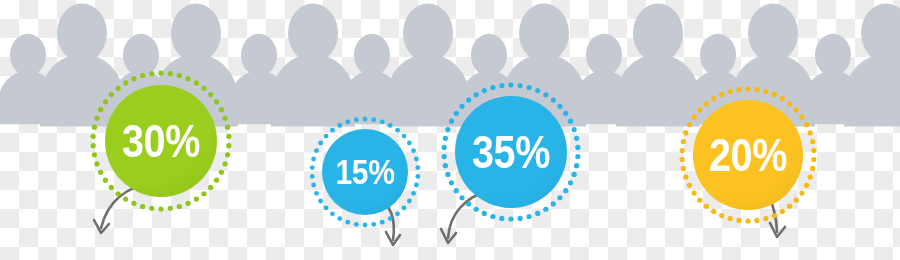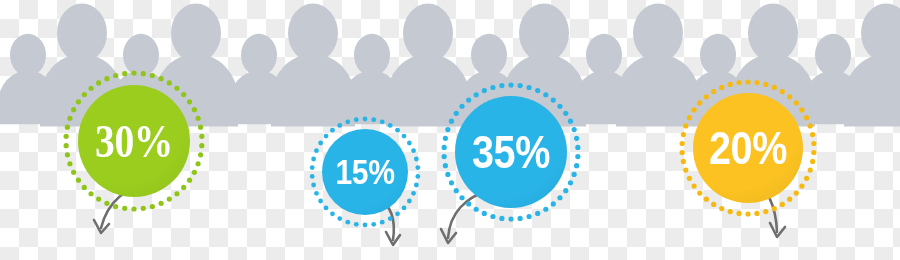--- a/index.html
+++ b/index.html
@@ -128,21 +128,21 @@
         <ellipse cx="833" cy="55" rx="18" ry="21.24"></ellipse>
         <path d="M 803 124.24 L 803 103.53999999999999 A 30 33.12 0 0 1 863 103.53999999999999 L 863 124.24 Z"></path>
       </g>
       <g fill="#c5c9d1">
         <ellipse cx="886" cy="33" rx="25" ry="29.5"></ellipse>
         <path d="M 844 126.5 L 844 98.6 A 42 44.64 0 0 1 928 98.6 L 928 126.5 Z"></path>
       </g>
     </svg>
 
   <div id="badge-layer">
-      <div class="badge-group" style="left: 62px; top: 69px; width: 144px; height: 144px; font-family: Liberation Serif, serif;">
+      <div class="badge-group" style="left: 89px; top: 69px; width: 144px; height: 144px;">
         <svg class="badge-ring" width="144" height="144" viewBox="0 0 144 144">
           <circle cx="72.00" cy="4.00" r="2.6" fill="#8fc418"></circle>
           <circle cx="81.26" cy="4.63" r="2.6" fill="#8fc418"></circle>
           <circle cx="90.35" cy="6.52" r="2.6" fill="#8fc418"></circle>
           <circle cx="99.09" cy="9.63" r="2.6" fill="#8fc418"></circle>
           <circle cx="107.33" cy="13.90" r="2.6" fill="#8fc418"></circle>
           <circle cx="114.91" cy="19.25" r="2.6" fill="#8fc418"></circle>
           <circle cx="121.70" cy="25.59" r="2.6" fill="#8fc418"></circle>
           <circle cx="127.55" cy="32.79" r="2.6" fill="#8fc418"></circle>
           <circle cx="132.38" cy="40.72" r="2.6" fill="#8fc418"></circle>
@@ -276,21 +276,21 @@
           <circle cx="22.03" cy="25.27" r="2.6" fill="#29b4e8"></circle>
           <circle cx="28.72" cy="19.03" r="2.6" fill="#29b4e8"></circle>
           <circle cx="36.19" cy="13.75" r="2.6" fill="#29b4e8"></circle>
           <circle cx="44.31" cy="9.55" r="2.6" fill="#29b4e8"></circle>
           <circle cx="52.92" cy="6.48" r="2.6" fill="#29b4e8"></circle>
           <circle cx="61.88" cy="4.62" r="2.6" fill="#29b4e8"></circle>
         </svg>
         <div class="badge-disc" style="width: 112px; height: 112px; left: 15px; top: 15px; background: radial-gradient(circle at 38% 30%, rgb(41, 180, 232) 0%, rgb(41, 180, 232) 62%, rgba(0, 0, 0, 0.07) 100%), rgb(41, 180, 232);"></div>
         <div class="badge-label" style="font-size: 46px;">35%</div>
       </div>
-      <div class="badge-group" style="left: 678px; top: 78px; width: 140px; height: 140px;">
+      <div class="badge-group" style="left: 678px; top: 85px; width: 140px; height: 140px;">
         <svg class="badge-ring" width="140" height="140" viewBox="0 0 140 140">
           <circle cx="70.00" cy="4.00" r="2.6" fill="#f5b90f"></circle>
           <circle cx="78.99" cy="4.61" r="2.6" fill="#f5b90f"></circle>
           <circle cx="87.81" cy="6.45" r="2.6" fill="#f5b90f"></circle>
           <circle cx="96.29" cy="9.46" r="2.6" fill="#f5b90f"></circle>
           <circle cx="104.29" cy="13.61" r="2.6" fill="#f5b90f"></circle>
           <circle cx="111.65" cy="18.80" r="2.6" fill="#f5b90f"></circle>
           <circle cx="118.24" cy="24.95" r="2.6" fill="#f5b90f"></circle>
           <circle cx="123.92" cy="31.94" r="2.6" fill="#f5b90f"></circle>
           <circle cx="128.60" cy="39.64" r="2.6" fill="#f5b90f"></circle>

